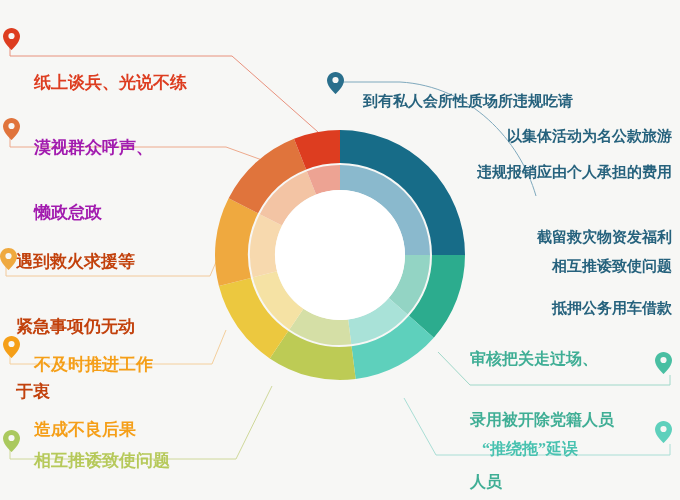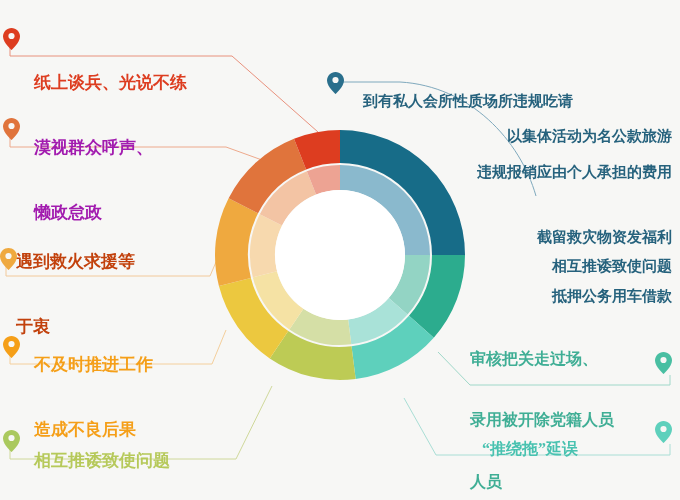--- a/index.html
+++ b/index.html
@@ -77,20 +77,21 @@
     <span class="l-txt">漠视群众呼声、</span>
     <span class="l-txt">懒政怠政</span>
   </div>
   <svg class="pin" style="left:3px;top:118px;" width="17" height="22" viewBox="0 0 17 22">
     <path d="M8.5 0C3.8 0 0 3.8 0 8.5c0 6 8.5 13.5 8.5 13.5S17 14.5 17 8.5C17 3.8 13.2 0 8.5 0z" fill="#e0743c"></path>
     <circle cx="8.5" cy="8" r="3.1" fill="#f7f7f5"></circle>
   </svg>
 
   <div class="label label-left" style="left:16px;top:207px;color:#c2410c;font-size:17px;">
     <span class="l-txt">遇到救火求援等</span>
+    <span class="l-txt">紧急事项仍无动</span>
     <span class="l-txt">于衷</span>
   </div>
   <svg class="pin" style="left:0px;top:248px;" width="17" height="22" viewBox="0 0 17 22">
     <path d="M8.5 0C3.8 0 0 3.8 0 8.5c0 6 8.5 13.5 8.5 13.5S17 14.5 17 8.5C17 3.8 13.2 0 8.5 0z" fill="#efa93f"></path>
     <circle cx="8.5" cy="8" r="3.1" fill="#f7f7f5"></circle>
   </svg>
 
   <div class="label label-left" style="left:34px;top:310px;color:#f59f18;font-size:17px;">
     <span class="l-txt">不及时推进工作</span>
     <span class="l-txt">造成不良后果</span>
@@ -122,21 +123,21 @@
   </div>
   <div class="ritem" style="right:8px;top:144px;font-size:15px;">
     <span>违规报销应由个人承担的费用</span>
   </div>
   <div class="ritem" style="right:8px;top:209px;font-size:15px;">
     <span>截留救灾物资发福利</span>
   </div>
   <div class="ritem" style="right:8px;top:238px;font-size:15px;">
     <span>相互推诿致使问题</span>
   </div>
-  <div class="ritem" style="right:8px;top:268px;font-size:15px;">
+  <div class="ritem" style="right:8px;top:280px;font-size:15px;">
     <span>抵押公务用车借款</span>
   </div>
 
   <div class="label label-left" style="left:470px;top:308px;color:#3fae95;font-size:16px;">
     <span class="l-txt">审核把关走过场、</span>
     <span class="l-txt">录用被开除党籍人员</span>
     <span class="l-txt">人员</span>
   </div>
   <svg class="pin" style="left:655px;top:352px;" width="17" height="22" viewBox="0 0 17 22">
     <path d="M8.5 0C3.8 0 0 3.8 0 8.5c0 6 8.5 13.5 8.5 13.5S17 14.5 17 8.5C17 3.8 13.2 0 8.5 0z" fill="#49bfa2"></path>

